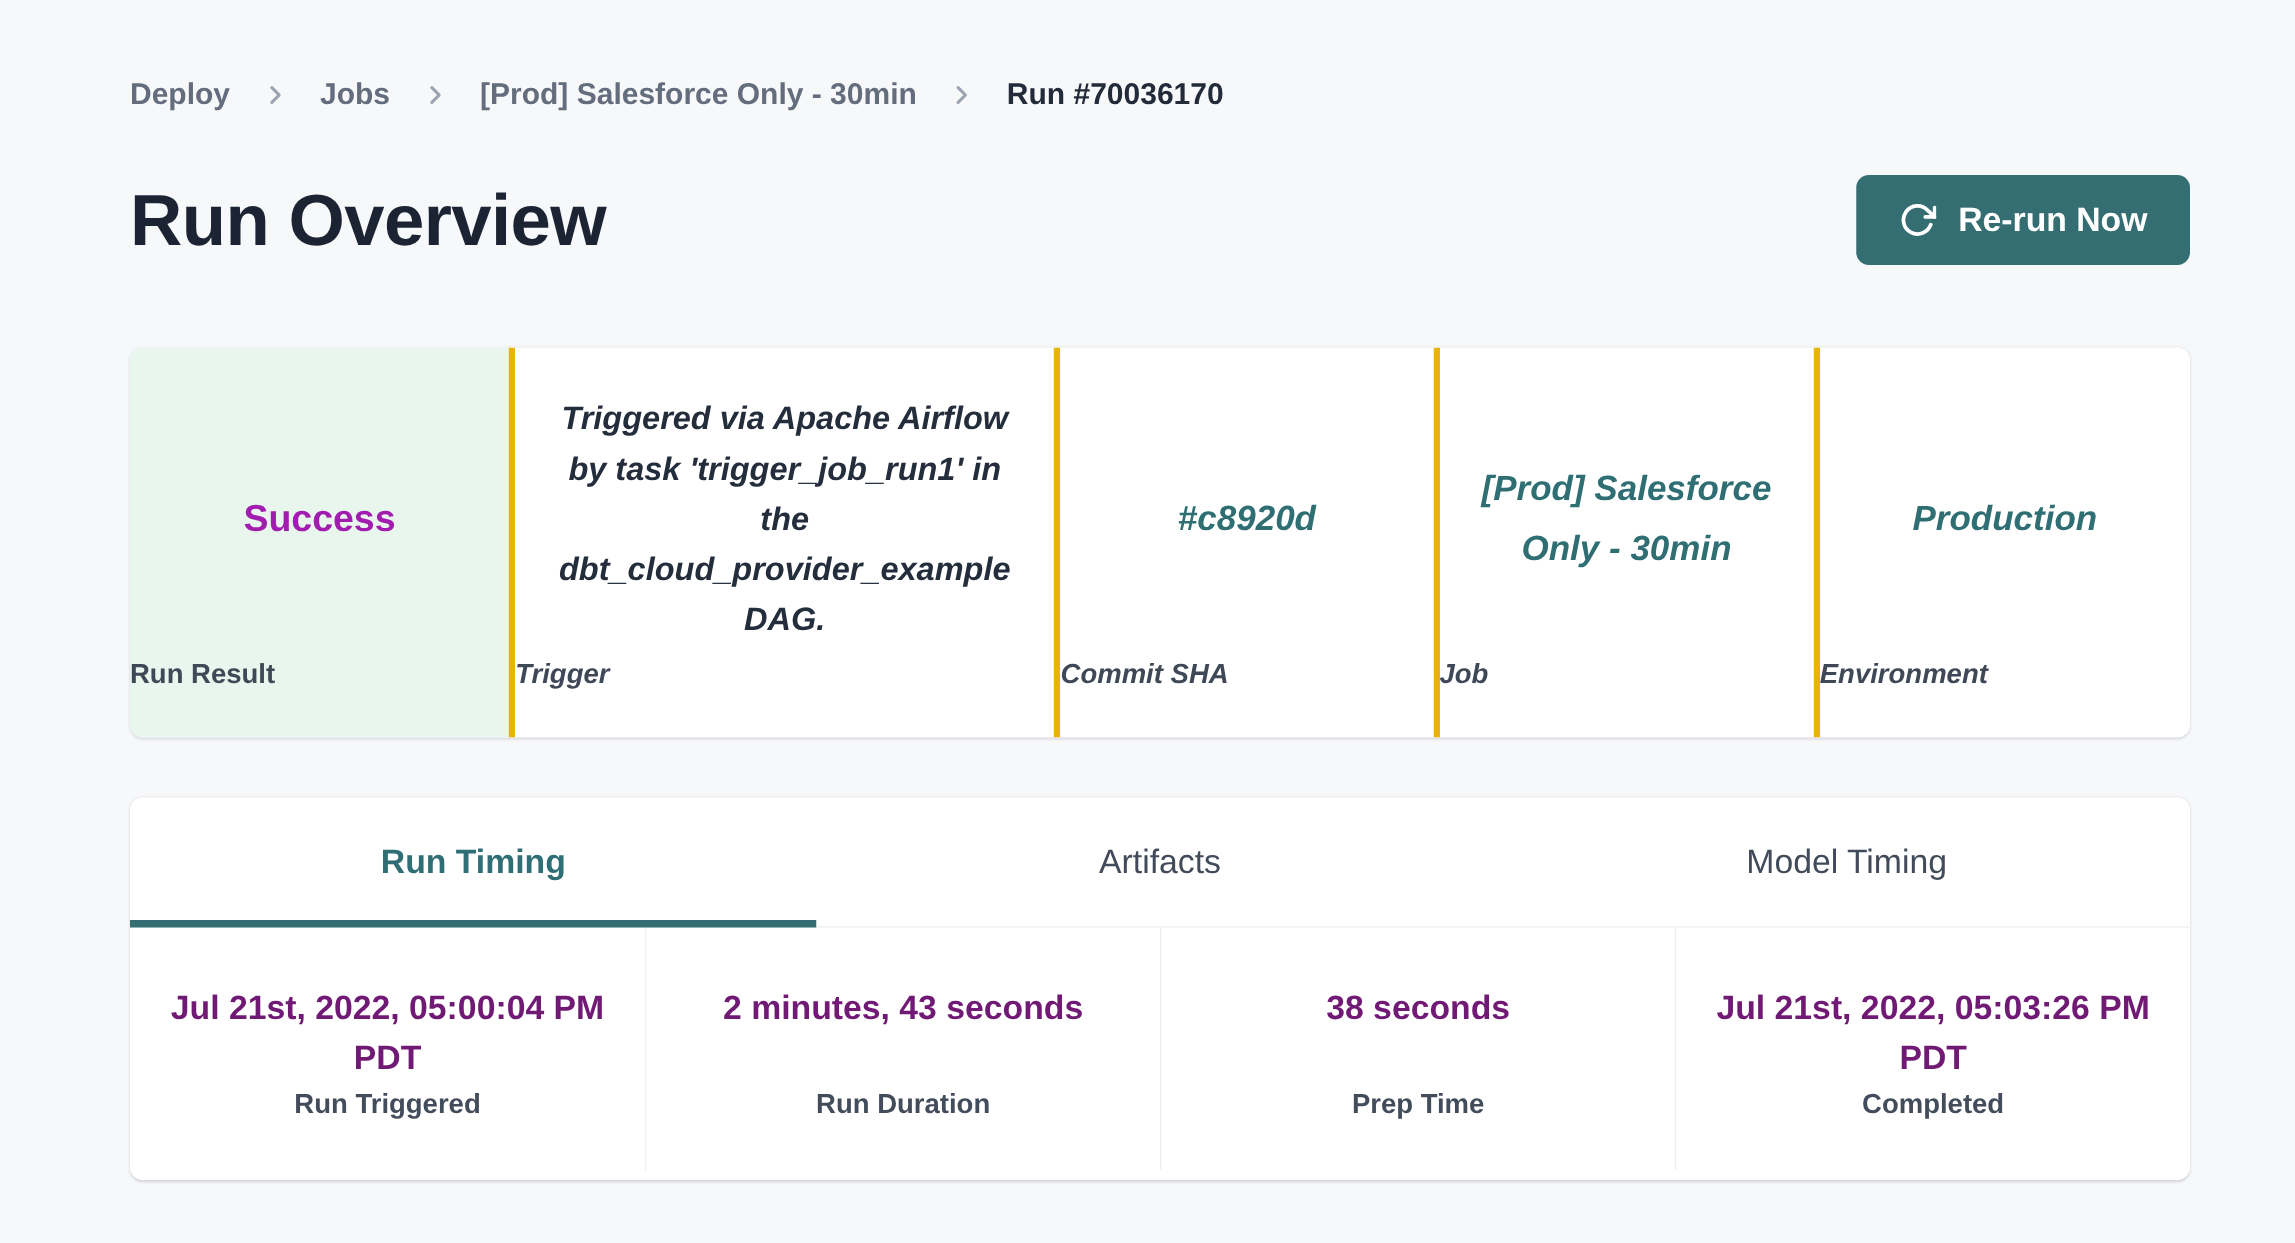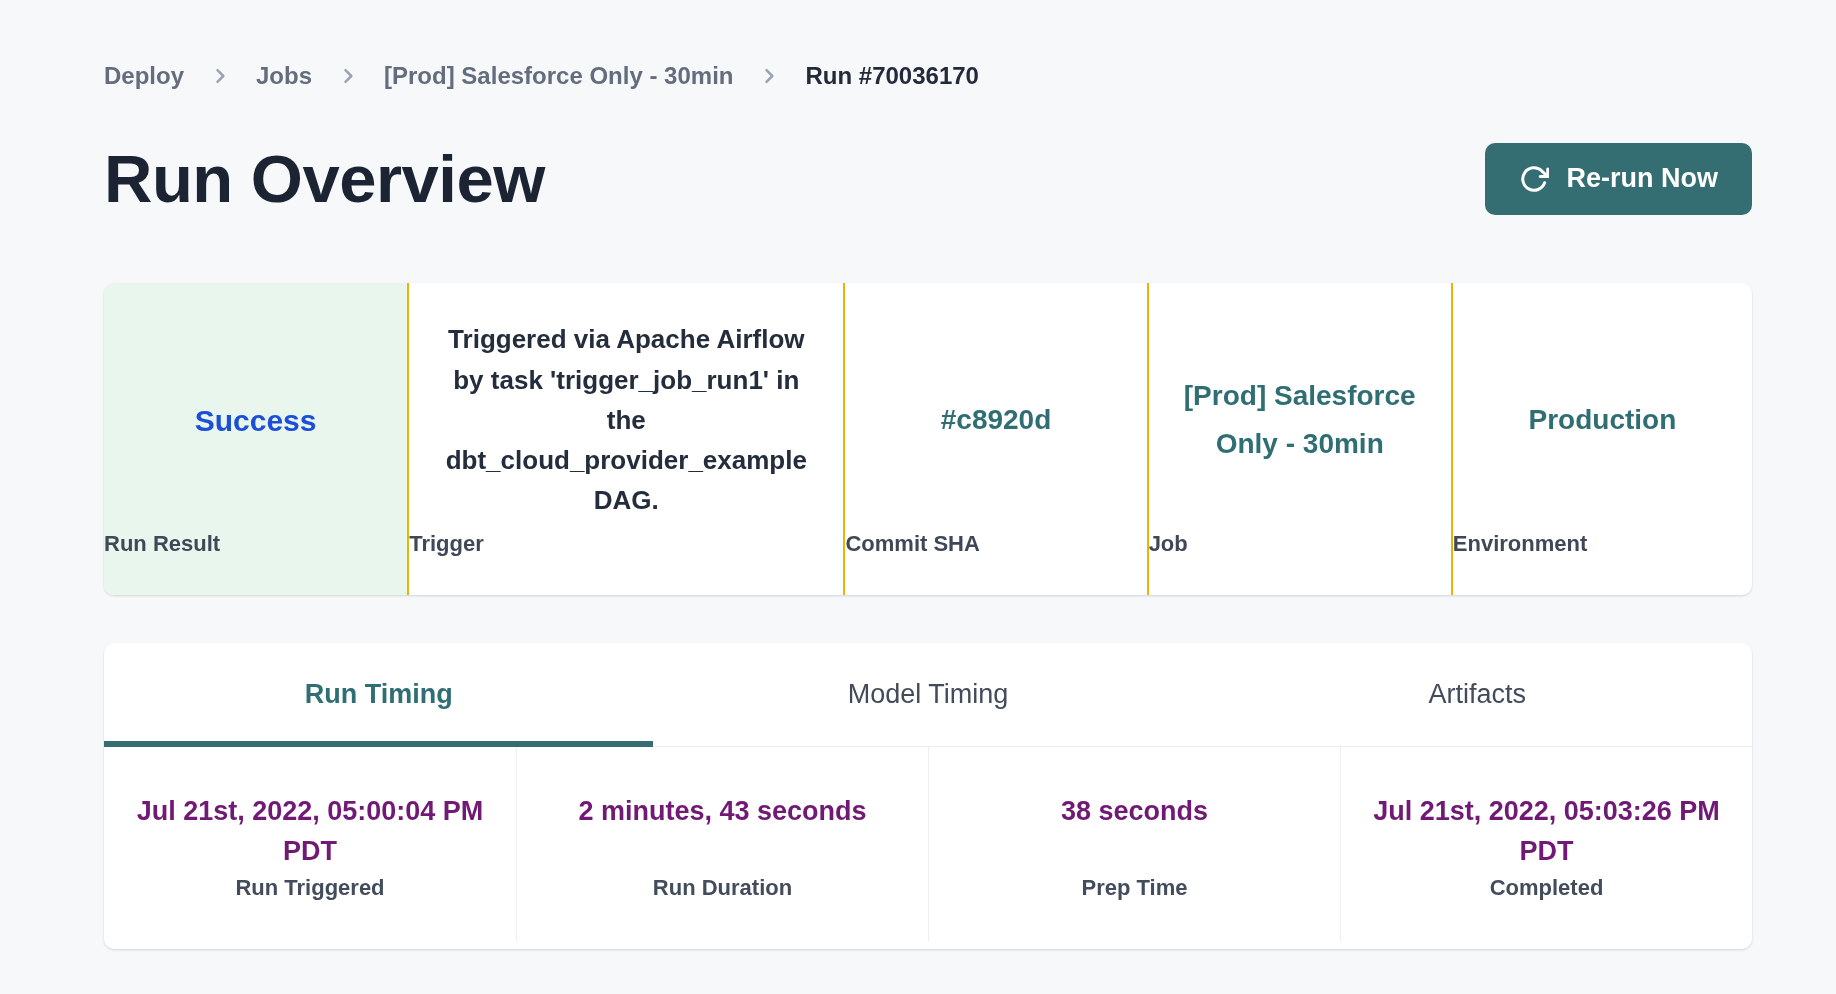--- a/index.html
+++ b/index.html
@@ -22,21 +22,21 @@
   .crumb { cursor: pointer; }
   .crumb.current { color: #232b3a; font-weight: 700; cursor: default; }
   .crumb-chevron { display: flex; align-items: center; }
 
   
   .header-row {
     margin-top: 50px;
     display: flex; align-items: center; justify-content: space-between;
   }
   .page-title {
-    font-size: 67px; font-weight: 800; color: #1c2434;
+    font-size: 58px; font-weight: 800; color: #1c2434;
     letter-spacing: -0.5px;
   }
   .rerun-btn {
     display: flex; align-items: center; gap: 18px;
     background: #356e72; color: #ffffff;
     border: none; border-radius: 10px;
     height: 72px; padding: 0 34px;
     font-size: 27px; font-weight: 600;
     font-family: inherit;
     cursor: pointer;
@@ -49,31 +49,31 @@
     margin-top: 66px;
     display: grid;
     grid-template-columns: 303fr 436fr 303fr 304fr 301fr;
     height: 312px;
     background: #ffffff;
     border-radius: 10px;
     box-shadow: 0 1px 3px rgba(16,24,40,0.10), 0 1px 2px rgba(16,24,40,0.06);
     overflow: hidden;
   }
   .stat-card { display: flex; flex-direction: column; }
-  .stat-card + .stat-card { border-left: 2px solid #eab308; }
+  .stat-card + .stat-card { border-left: 5px solid #eab308; font-style: italic; }
   .stat-card.success-bg { background: #e8f6ee; }
   .stat-value-wrap {
     flex: 1 1 auto;
     display: flex; align-items: center; justify-content: center;
     text-align: center;
     padding: 26px 30px 0;
   }
   .stat-card.wide .stat-value-wrap { padding: 26px 24px 0; }
   .stat-value { font-size: 28px; font-weight: 700; line-height: 1.5; color: #242d3c; }
-  .stat-value.success-text { color: #1d4ed8; font-size: 30px; }
+  .stat-value.success-text { color: #a21caf; font-size: 30px; }
   .stat-value.teal-link { color: #2f6e73; line-height: 1.7; cursor: pointer; }
   .stat-value.trigger-text { font-size: 26px; line-height: 1.55; }
   .stat-label {
     text-align: left;
     padding-bottom: 38px;
     font-size: 22px; font-weight: 600; color: #3f4856;
   }
 
   
   .timing-panel {
@@ -193,22 +193,22 @@
         <div class="stat-value teal-link">Production</div>
       </div>
       <div class="stat-label">Environment</div>
     </div>
 
   </section>
 
   <section class="timing-panel">
     <div class="tabs-row">
       <div class="tab active">Run Timing</div>
+      <div class="tab">Artifacts</div>
       <div class="tab">Model Timing</div>
-      <div class="tab">Artifacts</div>
     </div>
 
     <div class="timing-grid">
       <div class="timing-cell">
         <div class="timing-value">Jul 21st, 2022, 05:00:04 PM PDT</div>
         <div class="timing-label">Run Triggered</div>
       </div>
       <div class="timing-cell">
         <div class="timing-value">2 minutes, 43 seconds</div>
         <div class="timing-label">Run Duration</div>

